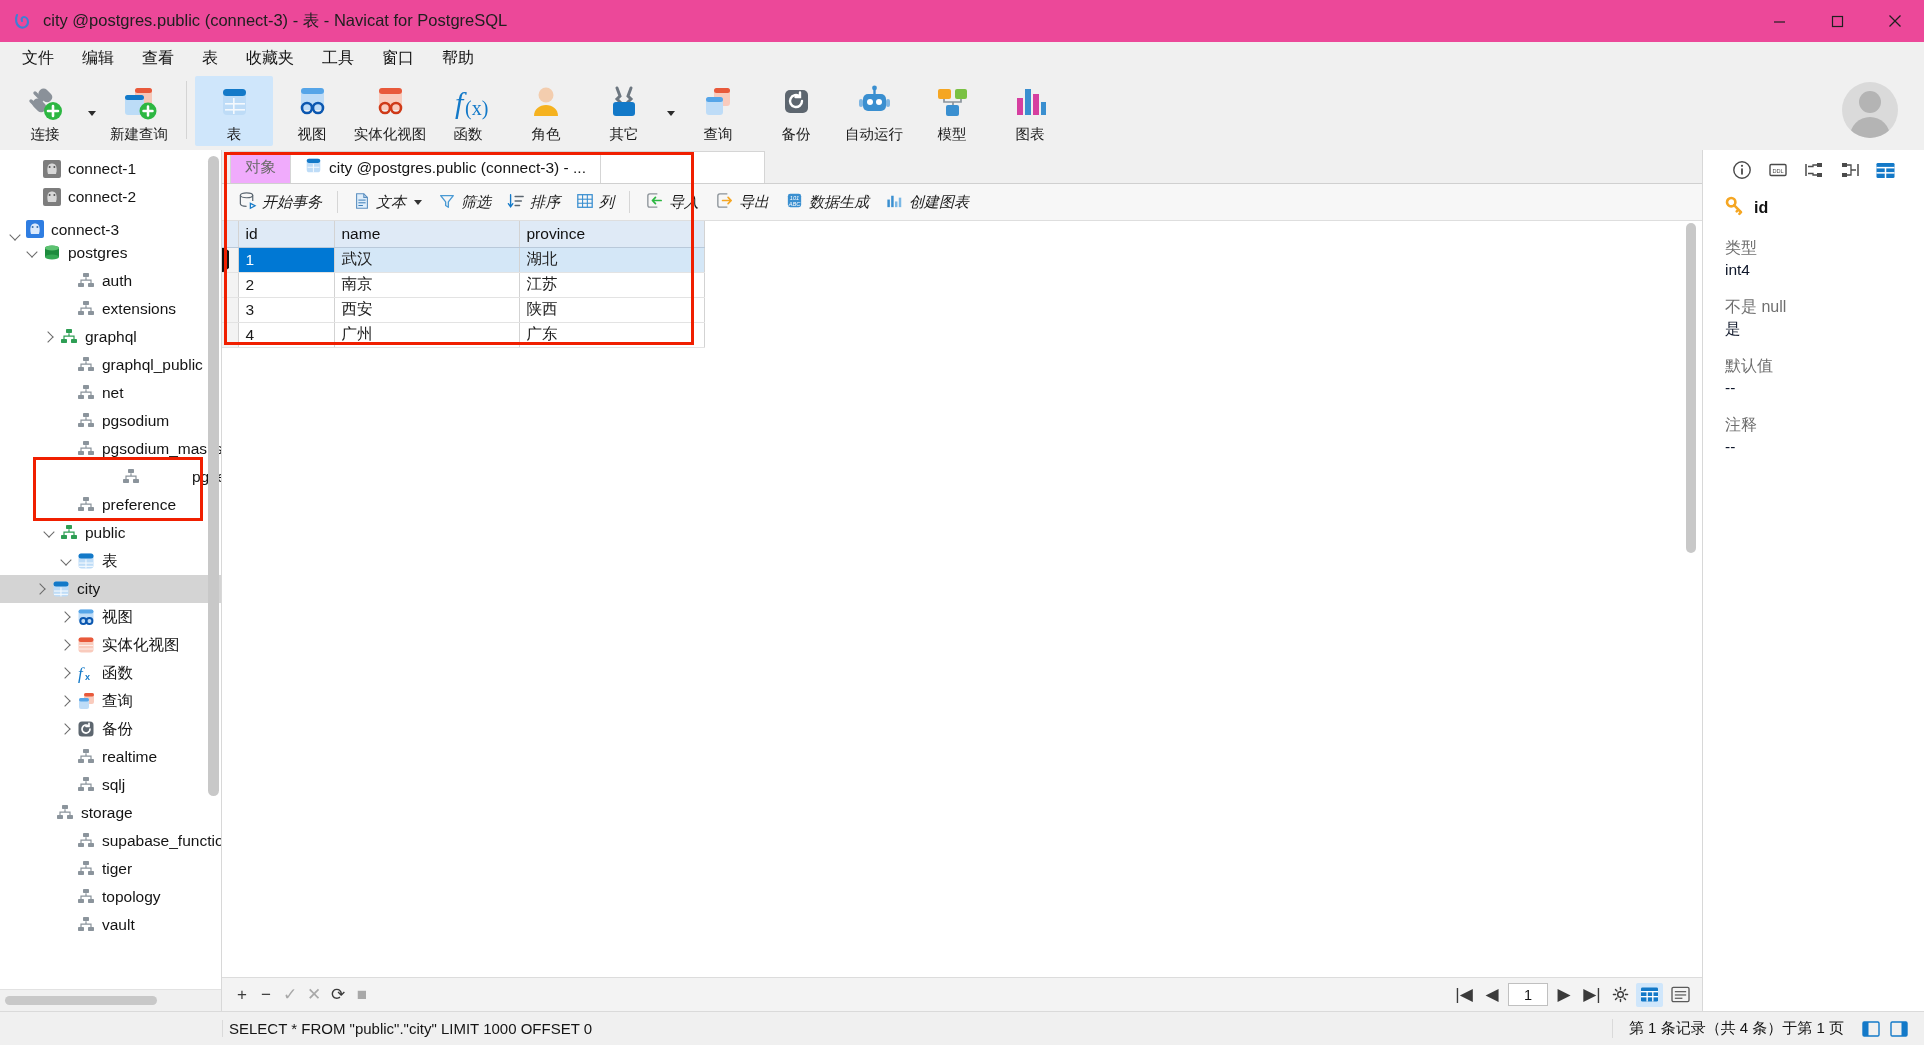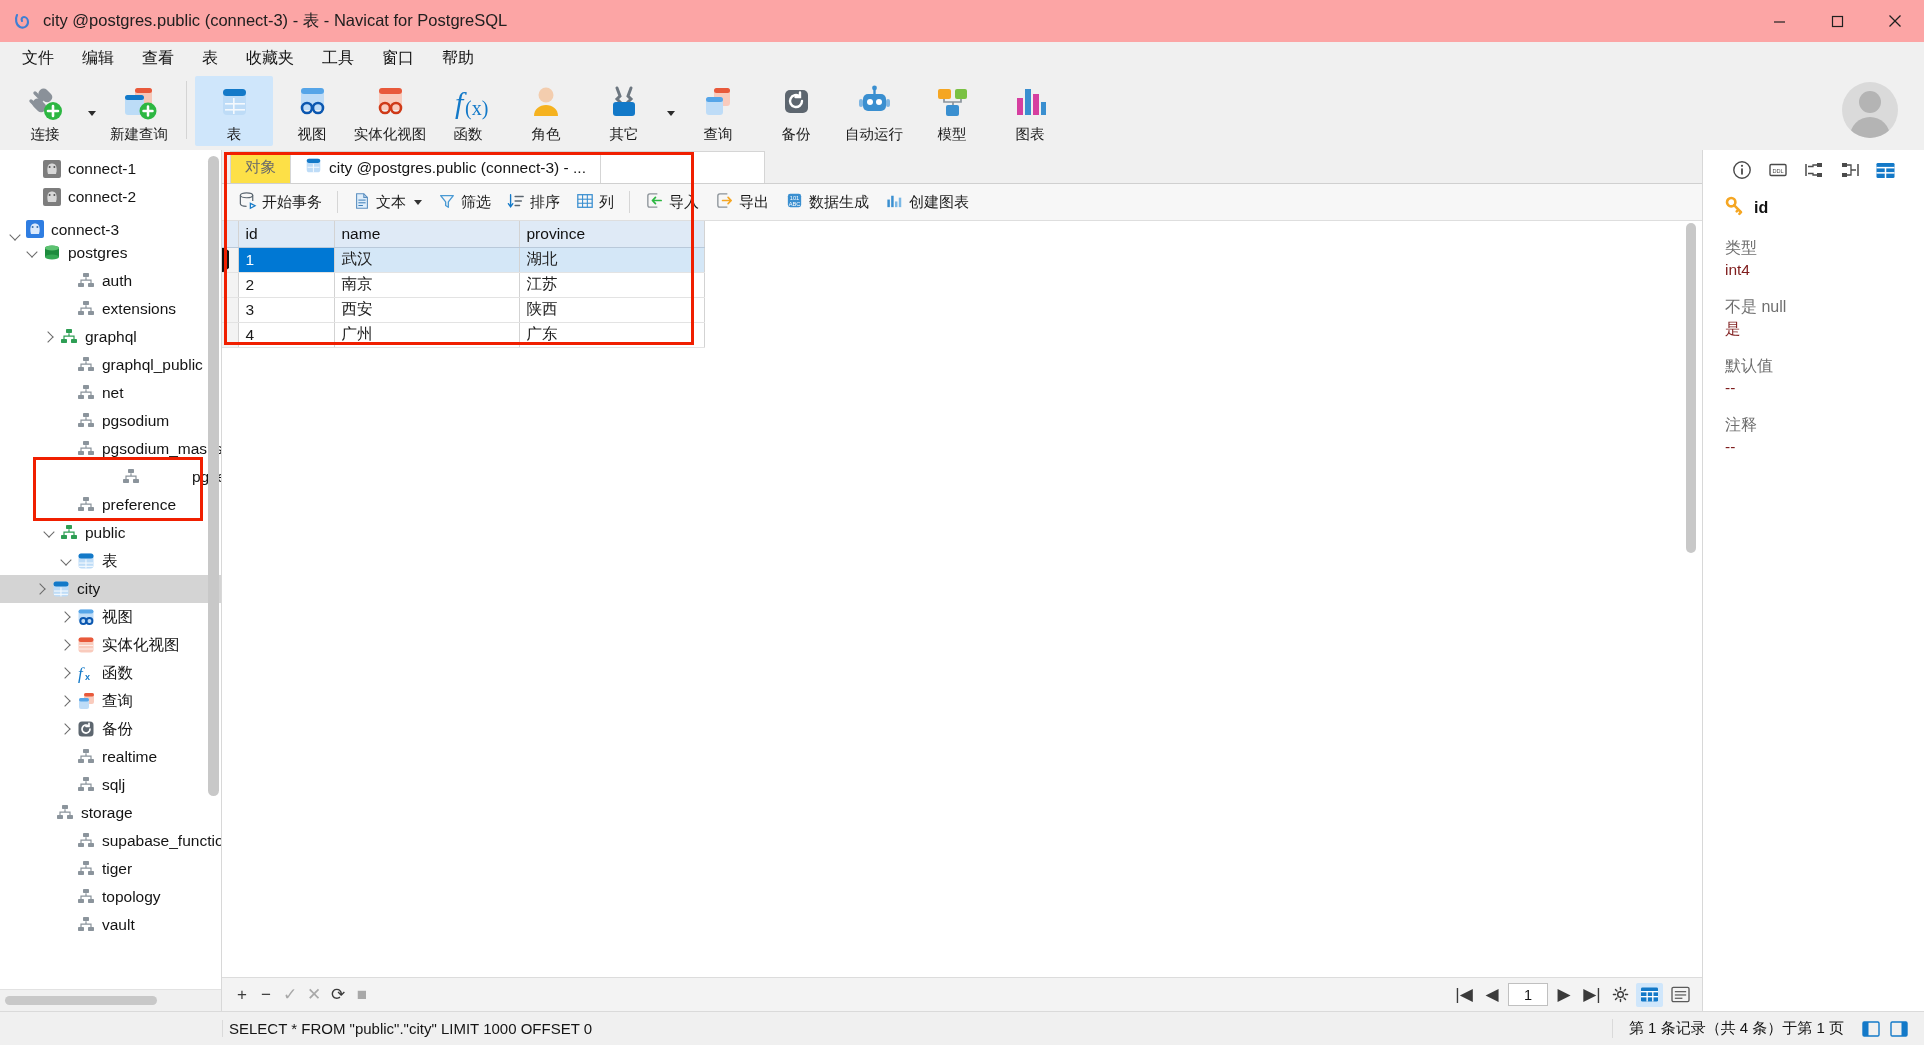--- a/index.html
+++ b/index.html
@@ -5,21 +5,21 @@
   * { box-sizing: border-box; margin:0; padding:0; }
   html,body { width:1924px; height:1045px; overflow:hidden; }
   body {
     font-family:"Liberation Sans","DejaVu Sans",sans-serif;
     font-size:15px; color:#1b1b1b; background:#ffffff;
     -webkit-font-smoothing:antialiased;
   }
   .app { width:1924px; height:1045px; display:flex; flex-direction:column; background:#f0f0f0; }
 
   
-  .titlebar { height:42px; background:#fca5a5; display:flex; align-items:center; flex:0 0 42px; }
+  .titlebar { height:42px; background:#ec4899; display:flex; align-items:center; flex:0 0 42px; }
   .title-left { display:flex; align-items:center; padding-left:12px; gap:9px; flex:1; min-width:0; }
   .app-logo { width:22px; height:22px; flex:0 0 22px; position:relative; }
   .title-text { font-size:16.5px; color:#202020; white-space:nowrap; }
   .win-btns { display:flex; height:42px; }
   .win-btn { width:58px; height:42px; display:flex; align-items:center; justify-content:center; }
 
   
   .menubar { height:32px; background:#f0f0f0; display:flex; align-items:center; padding-left:8px; flex:0 0 32px; gap:0; }
   .menu-item { padding:4px 14px; font-size:16px; color:#141414; cursor:default; white-space:nowrap; }
 
@@ -59,26 +59,26 @@
   .hscroll-thumb { position:absolute; left:5px; top:6px; height:9px; width:152px; background:#c8c8c8; border-radius:5px; }
 
   
   .hl { position:absolute; border:3px solid #f01f00; pointer-events:none; z-index:40; }
 
   
   .center { flex:1; display:flex; flex-direction:column; min-width:0; background:#ffffff; position:relative; }
   .tabbar { height:34px; flex:0 0 34px; background:#f0f0f0; display:flex; align-items:flex-end; padding-left:8px; border-bottom:1px solid #d0d0d0; }
   .tab { height:32px; display:flex; align-items:center; gap:7px; padding:0 14px; font-size:15.5px; color:#2b2b2b;
          background:#f7f7f7; border:1px solid #d5d5d5; border-bottom:none; margin-right:-1px; cursor:default; }
-  .tab.obj { color:#6a6a6a; background:#fde047; }
+  .tab.obj { color:#6a6a6a; background:#f0abfc; }
   .tab.active { background:#ffffff; color:#141414; position:relative; z-index:2; }
   .tab.blank { width:165px; background:#ffffff; }
 
   .gridtools { height:37px; flex:0 0 37px; background:#f7f7f7; display:flex; align-items:center; padding-left:8px; gap:0; border-bottom:1px solid #dedede; }
-  .gt { display:flex; align-items:center; gap:5px; padding:4px 8px; font-size:15px; color:#1b1b1b; cursor:default; border-radius:2px; white-space:nowrap; }
+  .gt { display:flex; align-items:center; gap:5px; padding:4px 8px; font-size:15px; color:#1b1b1b; cursor:default; border-radius:2px; white-space:nowrap;font-style:italic; }
   .gt-sep { width:1px; height:22px; background:#d6d6d6; margin:0 7px; }
   .gt-caret { width:0;height:0;border-left:4px solid transparent;border-right:4px solid transparent;border-top:5px solid #333; margin-left:3px; }
 
   .gridwrap { flex:1; position:relative; overflow:hidden; background:#ffffff; }
   table.grid { border-collapse:collapse; table-layout:fixed; }
   table.grid th, table.grid td { border-right:1px solid #d3d3d3; border-bottom:1px solid #e3e3e3; font-weight:normal;
         font-size:15.5px; height:25px; padding:0 7px; text-align:left; white-space:nowrap; overflow:hidden; }
   table.grid th { background:#dfeaf6; color:#101010; border-bottom:1px solid #b9c9da; height:26px; }
   .col-marker { width:16px; min-width:16px; padding:0 !important; background:#f3f3f3; border-right:1px solid #d3d3d3; text-align:center; }
   .rowsel .col-marker { background:#f3f3f3; }
@@ -100,21 +100,21 @@
   
   .rightpanel { width:222px; flex:0 0 222px; background:#ffffff; border-left:1px solid #d8d8d8; display:flex; flex-direction:column; }
   .rp-icons { height:40px; flex:0 0 40px; display:flex; align-items:center; justify-content:center; gap:14px; }
   .rp-ico { width:22px;height:22px;display:flex;align-items:center;justify-content:center;cursor:default;border-radius:2px; }
   .rp-ico.on { background:transparent; }
   .rp-body { padding:6px 20px 0 22px; }
   .rp-title { display:flex; align-items:center; gap:9px; margin-bottom:18px; }
   .rp-title-text { font-size:16px; font-weight:bold; color:#101010; }
   .rp-field { margin-bottom:15px; }
   .rp-lbl { font-size:16px; color:#6f6f6f; line-height:22px; }
-  .rp-val { font-size:15.5px; color:#7f1d1d; line-height:22px; }
+  .rp-val { font-size:15.5px; color:#0f172a; line-height:22px; }
 
   
   .statusbar { height:34px; flex:0 0 34px; background:#f0f0f0; display:flex; align-items:center; border-top:1px solid #dadada; }
   .sb-left { width:222px; flex:0 0 222px; }
   .sb-sql { flex:1; padding-left:6px; font-size:15px; color:#151515; white-space:nowrap; overflow:hidden; border-left:1px solid #dadada; }
   .sb-count { padding:0 16px; font-size:15px; color:#151515; white-space:nowrap; border-left:1px solid #dadada; }
   .sb-icons { display:flex; align-items:center; gap:6px; padding-right:14px; }
   .sb-ico { width:22px;height:20px;display:flex;align-items:center;justify-content:center; }
 </style>
 </head>

